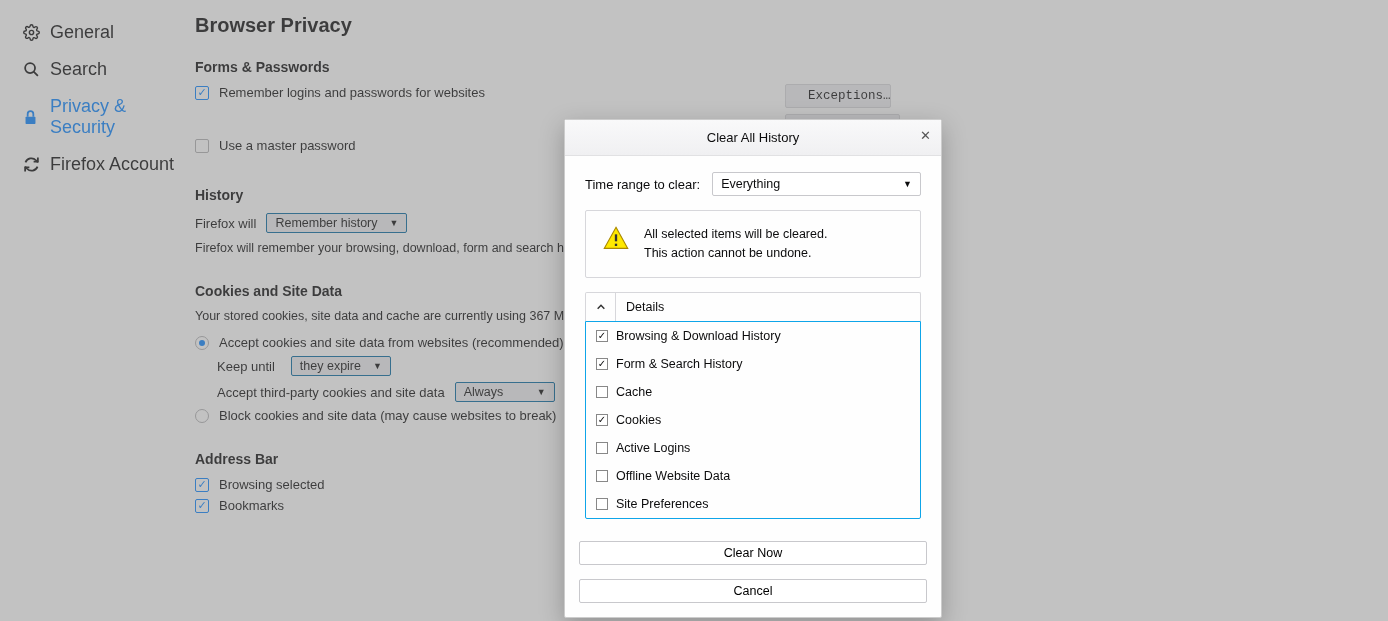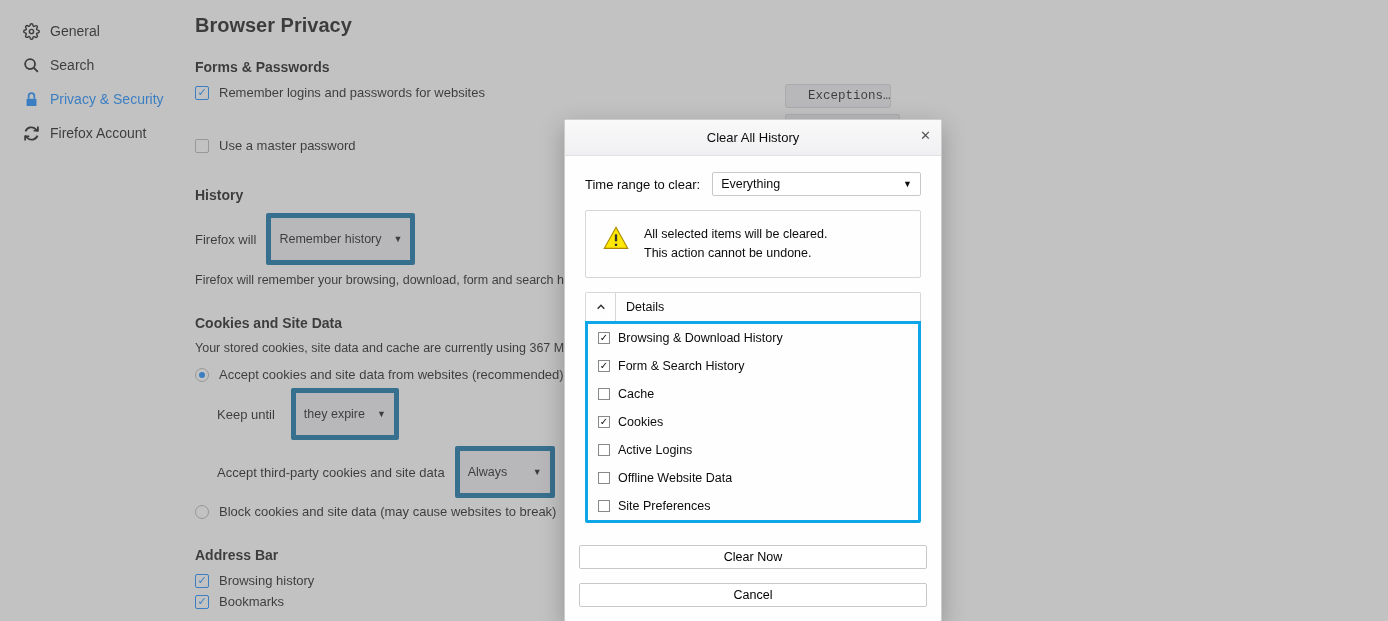--- a/index.html
+++ b/index.html
@@ -26,21 +26,21 @@
 .sidebar-item {
   display: flex;
   align-items: center;
   gap: 10px;
   padding: 8px 0;
   cursor: pointer;
   color: #0c0c0d;
 }
 .sidebar-item.active { color: #0a84ff; }
 .sidebar-item .icon { width: 18px; height: 18px; display:flex; align-items:center; justify-content:center; }
-.sidebar-item .label { font-size: 14px; }
+.sidebar-item .label { font-size: 18px; }
 .content {
   flex: 1;
   padding: 14px 40px 0 0;
 }
 h1 {
   font-size: 20px;
   font-weight: 600;
   margin-bottom: 22px;
   color: #0c0c0d;
 }
@@ -88,22 +88,22 @@
   border: 1px solid #d7d7db;
   padding: 4px 22px;
   font-size: 12.5px;
   border-radius: 2px;
   cursor: pointer;
 }
 .btn-exc { top: 70px; left:590px; width:106px; text-align:center; position:absolute;font-family:Liberation Mono, monospace;}
 .btn-saved { top: 100px; left:590px; width:115px; text-align:center; position:absolute;}
 .select {
   display:inline-flex; align-items:center;
-  background:#ededf0; border:5px solid #0369a1;
-  padding: 14px 8px; border-radius:2px;
+  background:#ededf0; border:1px solid #0369a1;
+  padding: 2px 8px; border-radius:2px;
   min-width: 100px; justify-content:space-between;
   font-size:12.5px; gap: 12px;
 }
 .select .caret { font-size: 9px; }
 .desc { color:#0c0c0d; font-size:12.5px; margin: 8px 0 12px; }
 .link { color:#0a84ff; cursor:pointer; }
 .indent { margin-left: 22px; }
 
 
 .overlay {
@@ -150,21 +150,21 @@
   border:1px solid #d7d7db; border-bottom:none;
   border-radius:2px 2px 0 0;
   padding:0; display:flex; align-items:center;
 }
 .details-toggle {
   width:30px; height:28px; border-right:1px solid #d7d7db;
   display:flex; align-items:center; justify-content:center; cursor:pointer;
 }
 .details-label { padding: 0 10px; font-size:12.5px; }
 .details-list {
-  border:3px solid #0ea5e9; border-radius:0 0 2px 2px;
+  border:1px solid #0ea5e9; border-radius:0 0 2px 2px;
 }
 .details-list .item {
   padding: 7px 10px; display:flex; align-items:center; gap:8px; font-size:12.5px;
 }
 .d-check {
   width:12px; height:12px; border:1px solid #888; background:#fff;
   display:inline-flex; align-items:center; justify-content:center;
 }
 .d-check.checked { background:#fff; }
 .d-check.checked::after {
@@ -283,21 +283,21 @@
       </span>
     </div>
     <div class="row" style="margin-top:6px">
       <span class="radio"></span>
       <span>Block cookies and site data (may cause websites to break)</span>
     </div>
 
     <h2 style="margin-top:28px">Address Bar</h2>
     <div class="row">
       <span class="checkbox checked"></span>
-      <span>Browsing history</span>
+      <span>Browsing selected</span>
     </div>
     <div class="row">
       <span class="checkbox checked"></span>
       <span>Bookmarks</span>
     </div>
     </div>
   </div>
 </div>
 
 <div class="overlay"></div>

